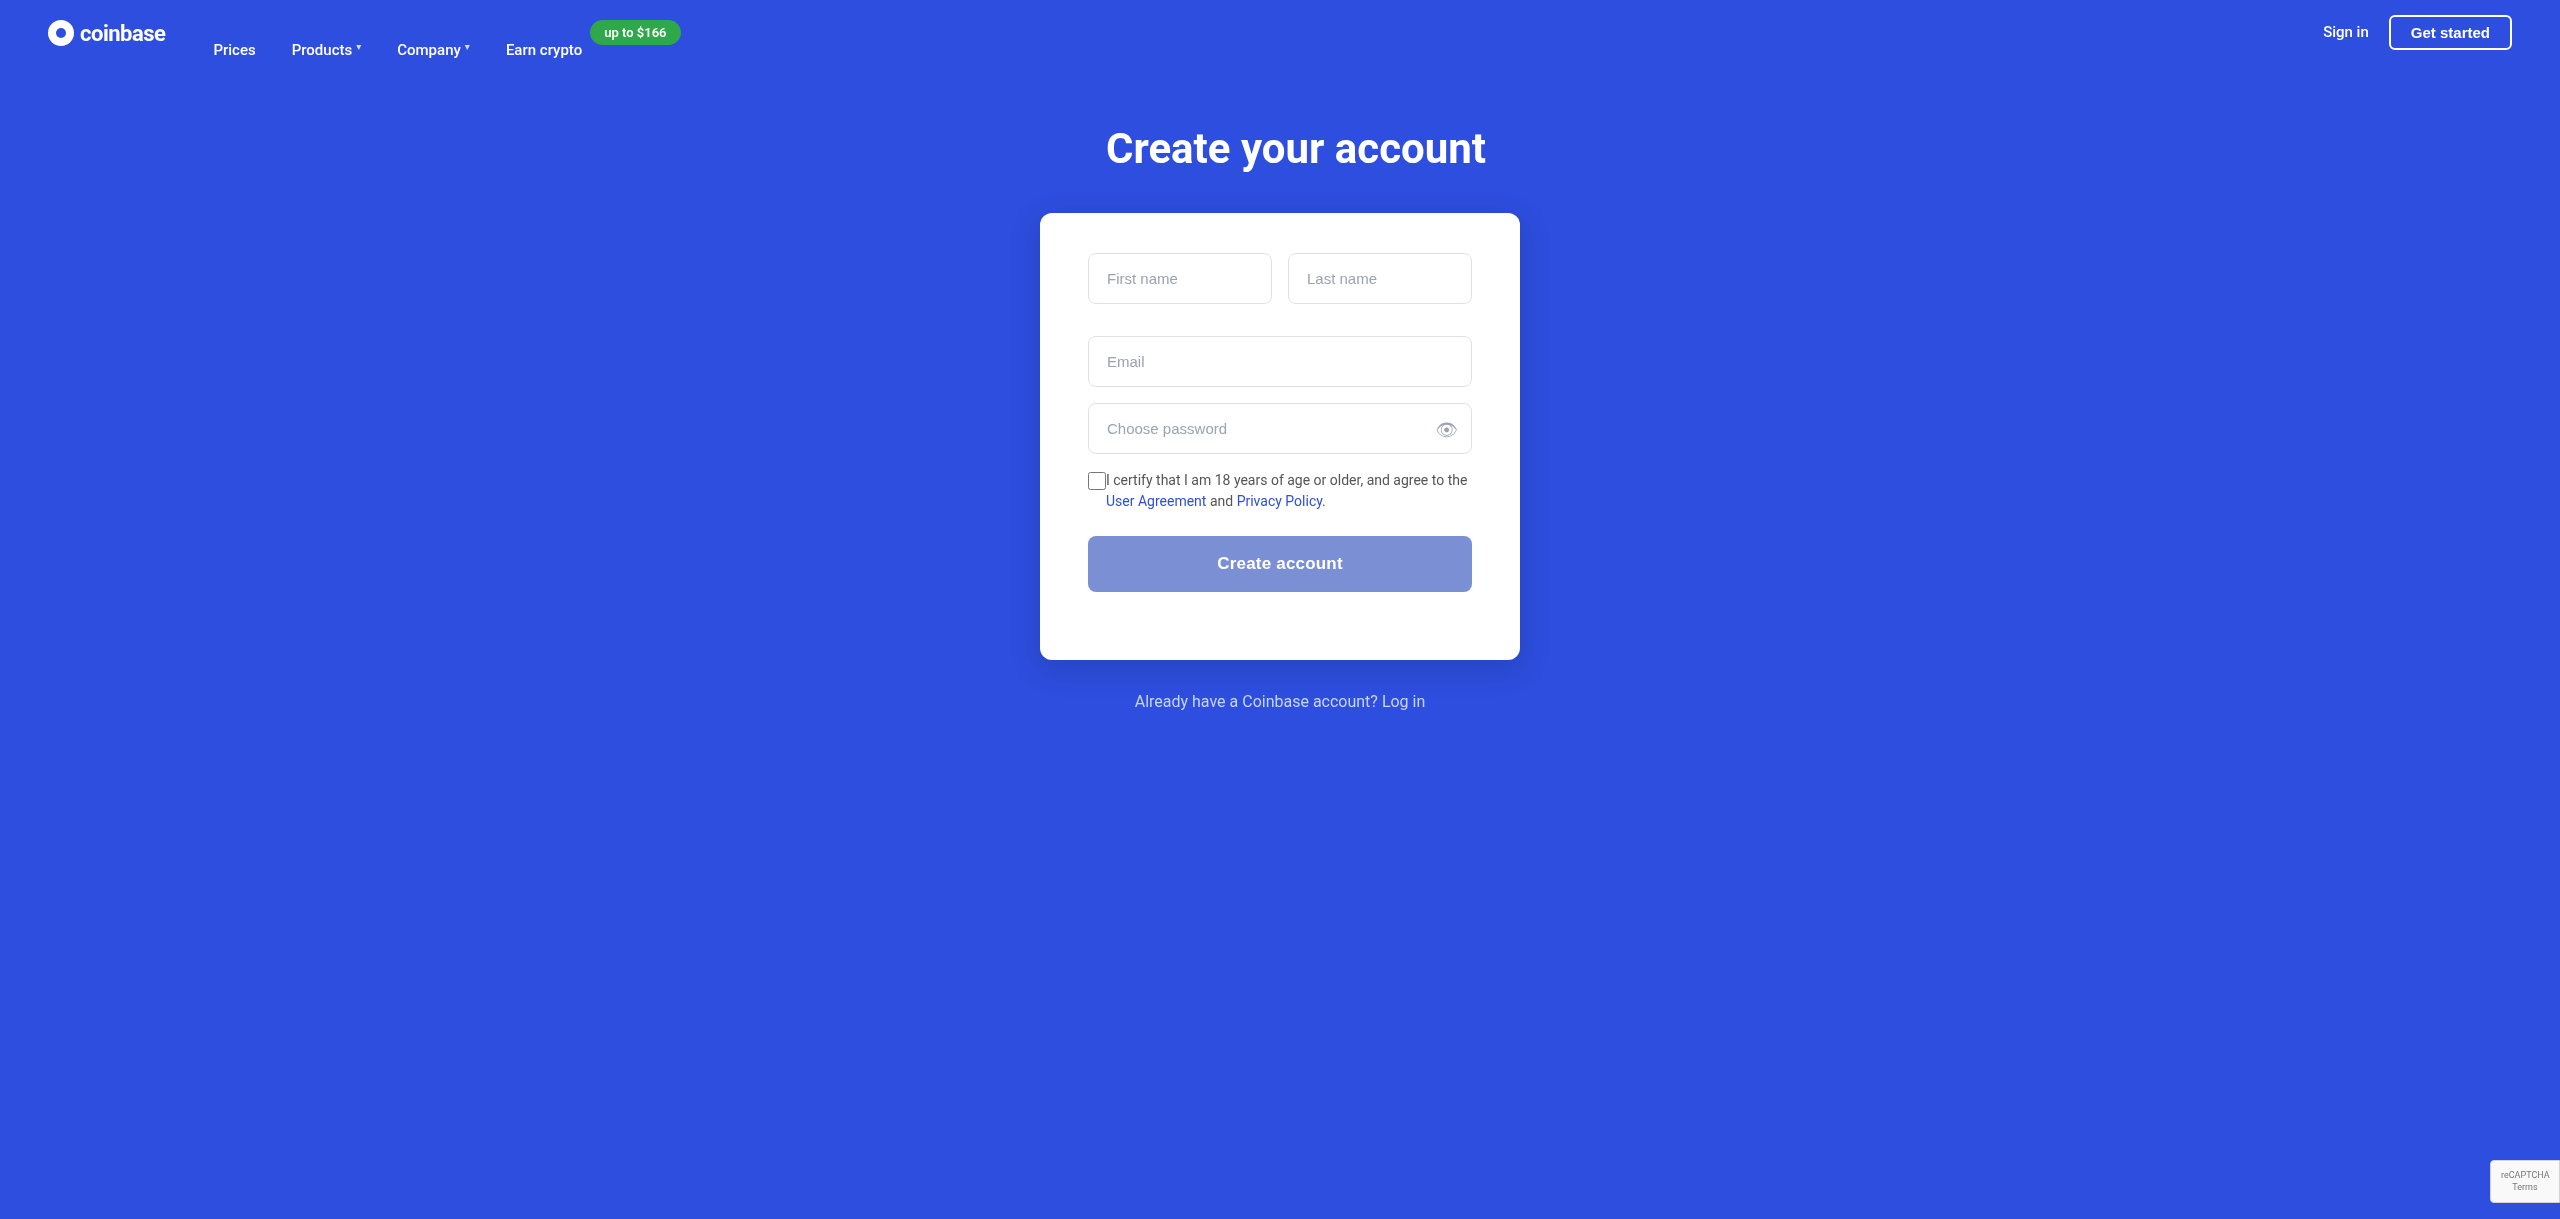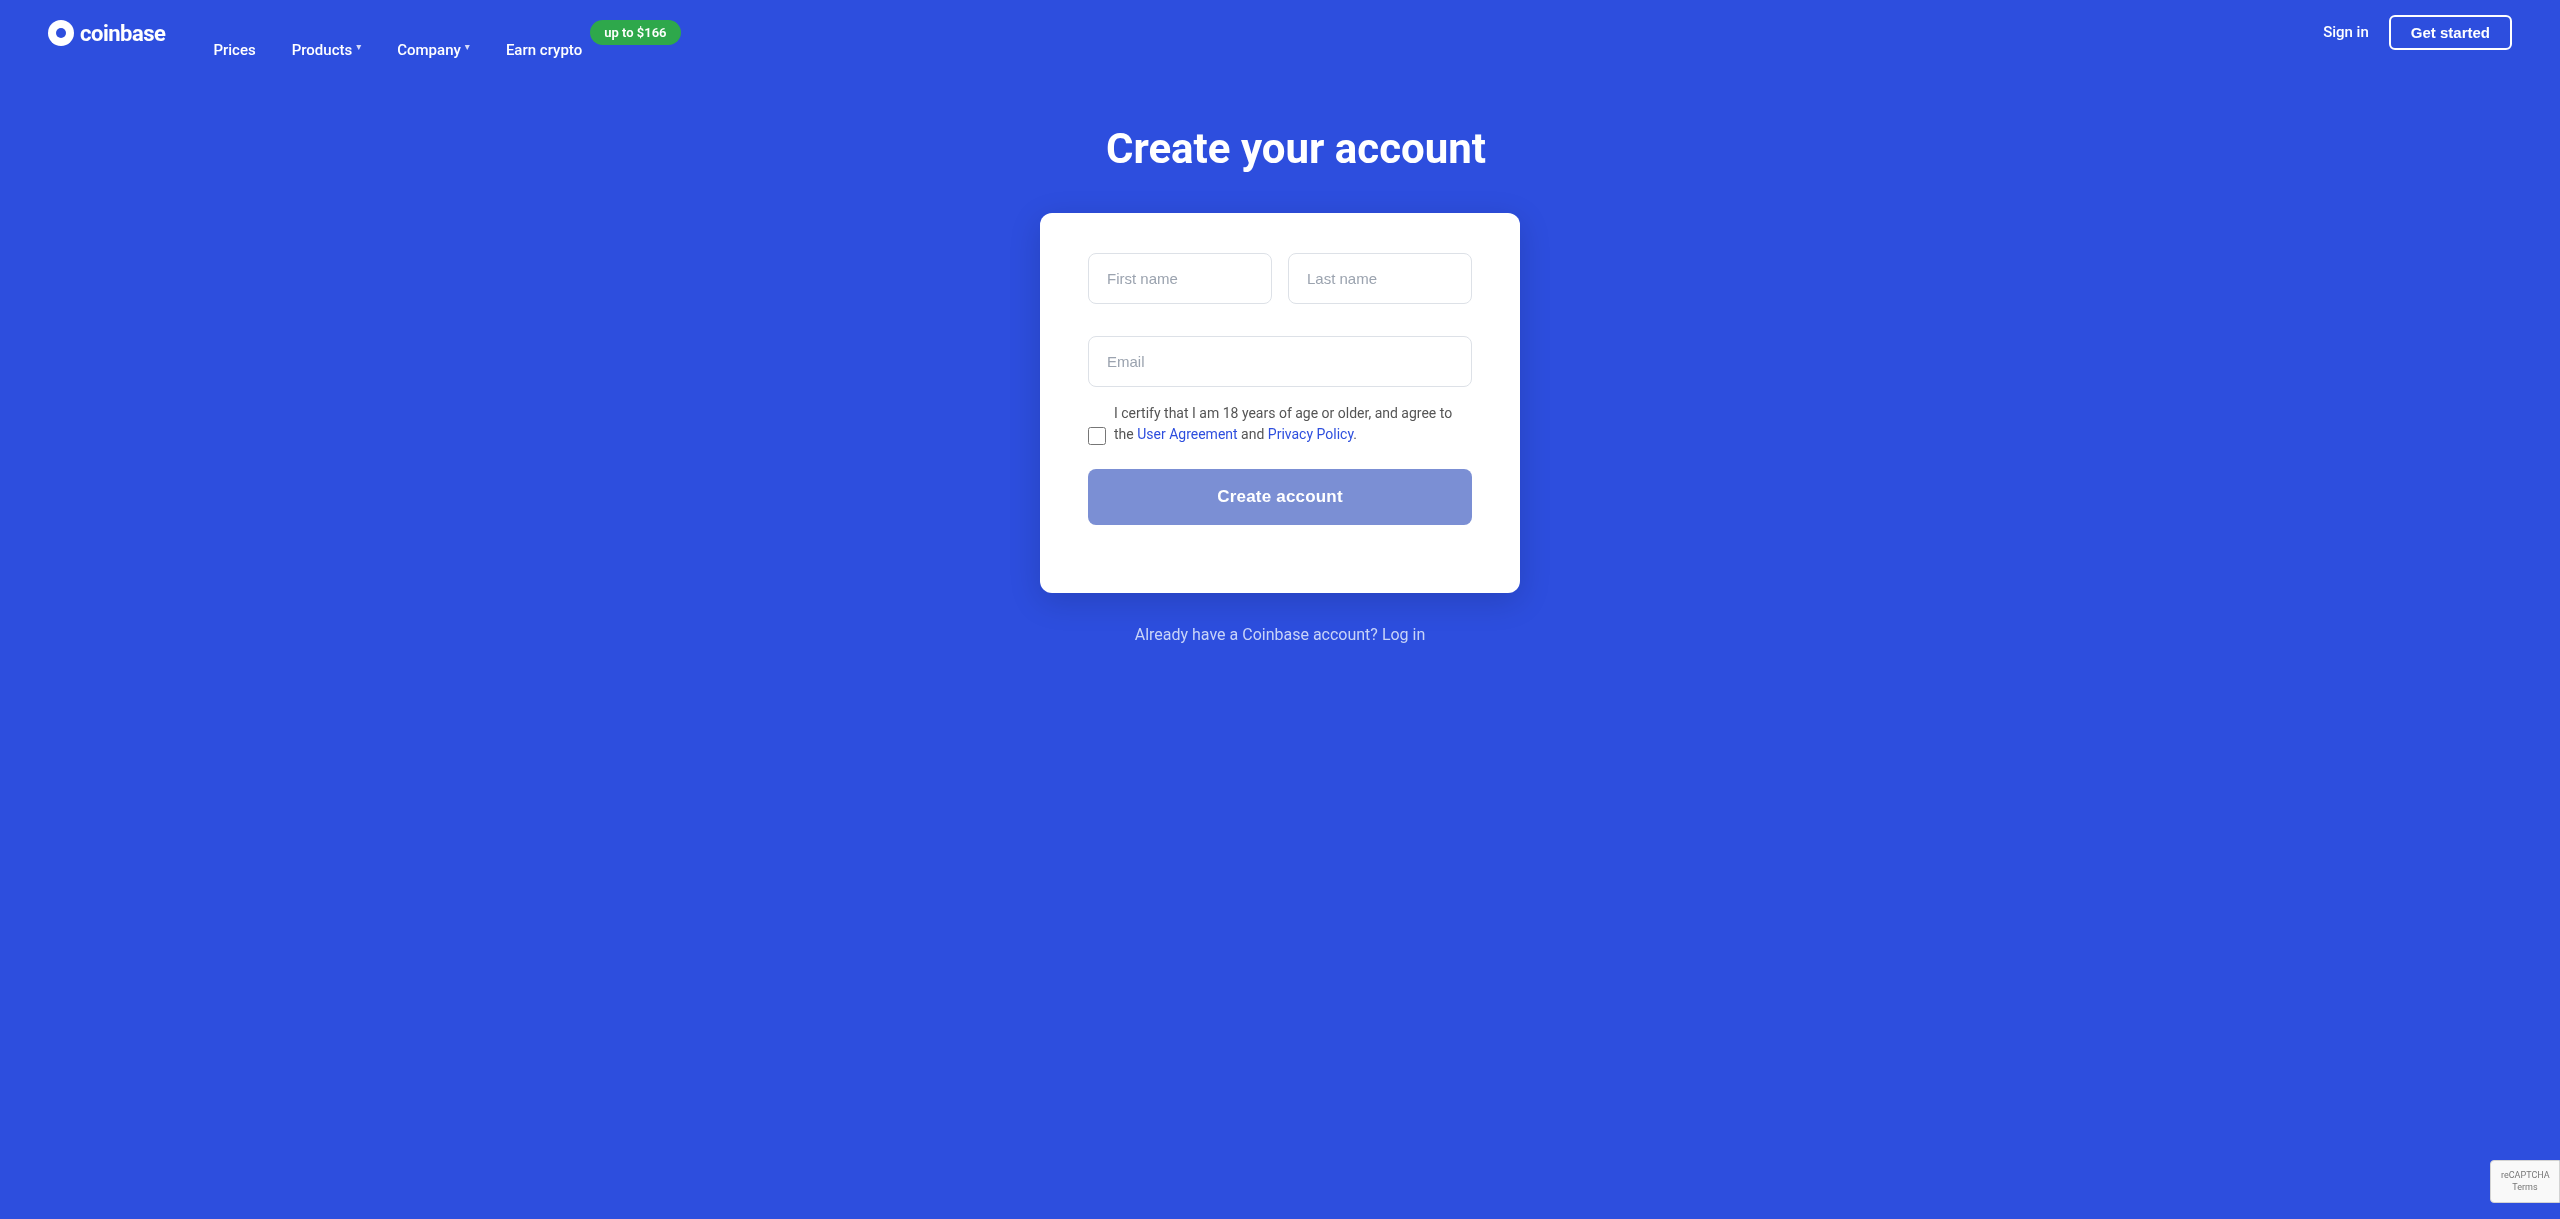--- a/index.html
+++ b/index.html
@@ -189,22 +189,22 @@
       top: 50%;
       transform: translateY(-50%);
       color: #9ba3af;
       cursor: pointer;
       font-size: 18px;
       user-select: none;
     }
 
     .checkbox-row {
       display: flex;
-      align-items: flex-end;
-      gap: 8px;
+      align-items: flex-start;
+      gap: 0;
       margin-bottom: 24px;
       margin-top: 8px;
     }
 
     .checkbox-row input[type="checkbox"] {
       width: 18px;
       height: 18px;
       margin-top: 2px;
       cursor: pointer;
       flex-shrink: 0;
@@ -322,20 +322,24 @@
         <input type="text" placeholder="Last name" style="">
       </div>
     </div>
 
     
     <div class="form-field">
       <input type="email" placeholder="Email" style="">
     </div>
 
     
+    <div class="form-field password-wrapper">
+      <input type="password" placeholder="Choose password" style="">
+      <span class="password-eye">👁</span>
+    </div>
 
     
     <div class="checkbox-row">
       <input type="checkbox" style="">
       <label class="checkbox-label">
         <span>I certify that I am 18 years of age or older, and agree to the</span>
         <a href="#">User Agreement</a>
         <span>and</span>
         <a href="#">Privacy Policy</a><span>.</span>
       </label>

